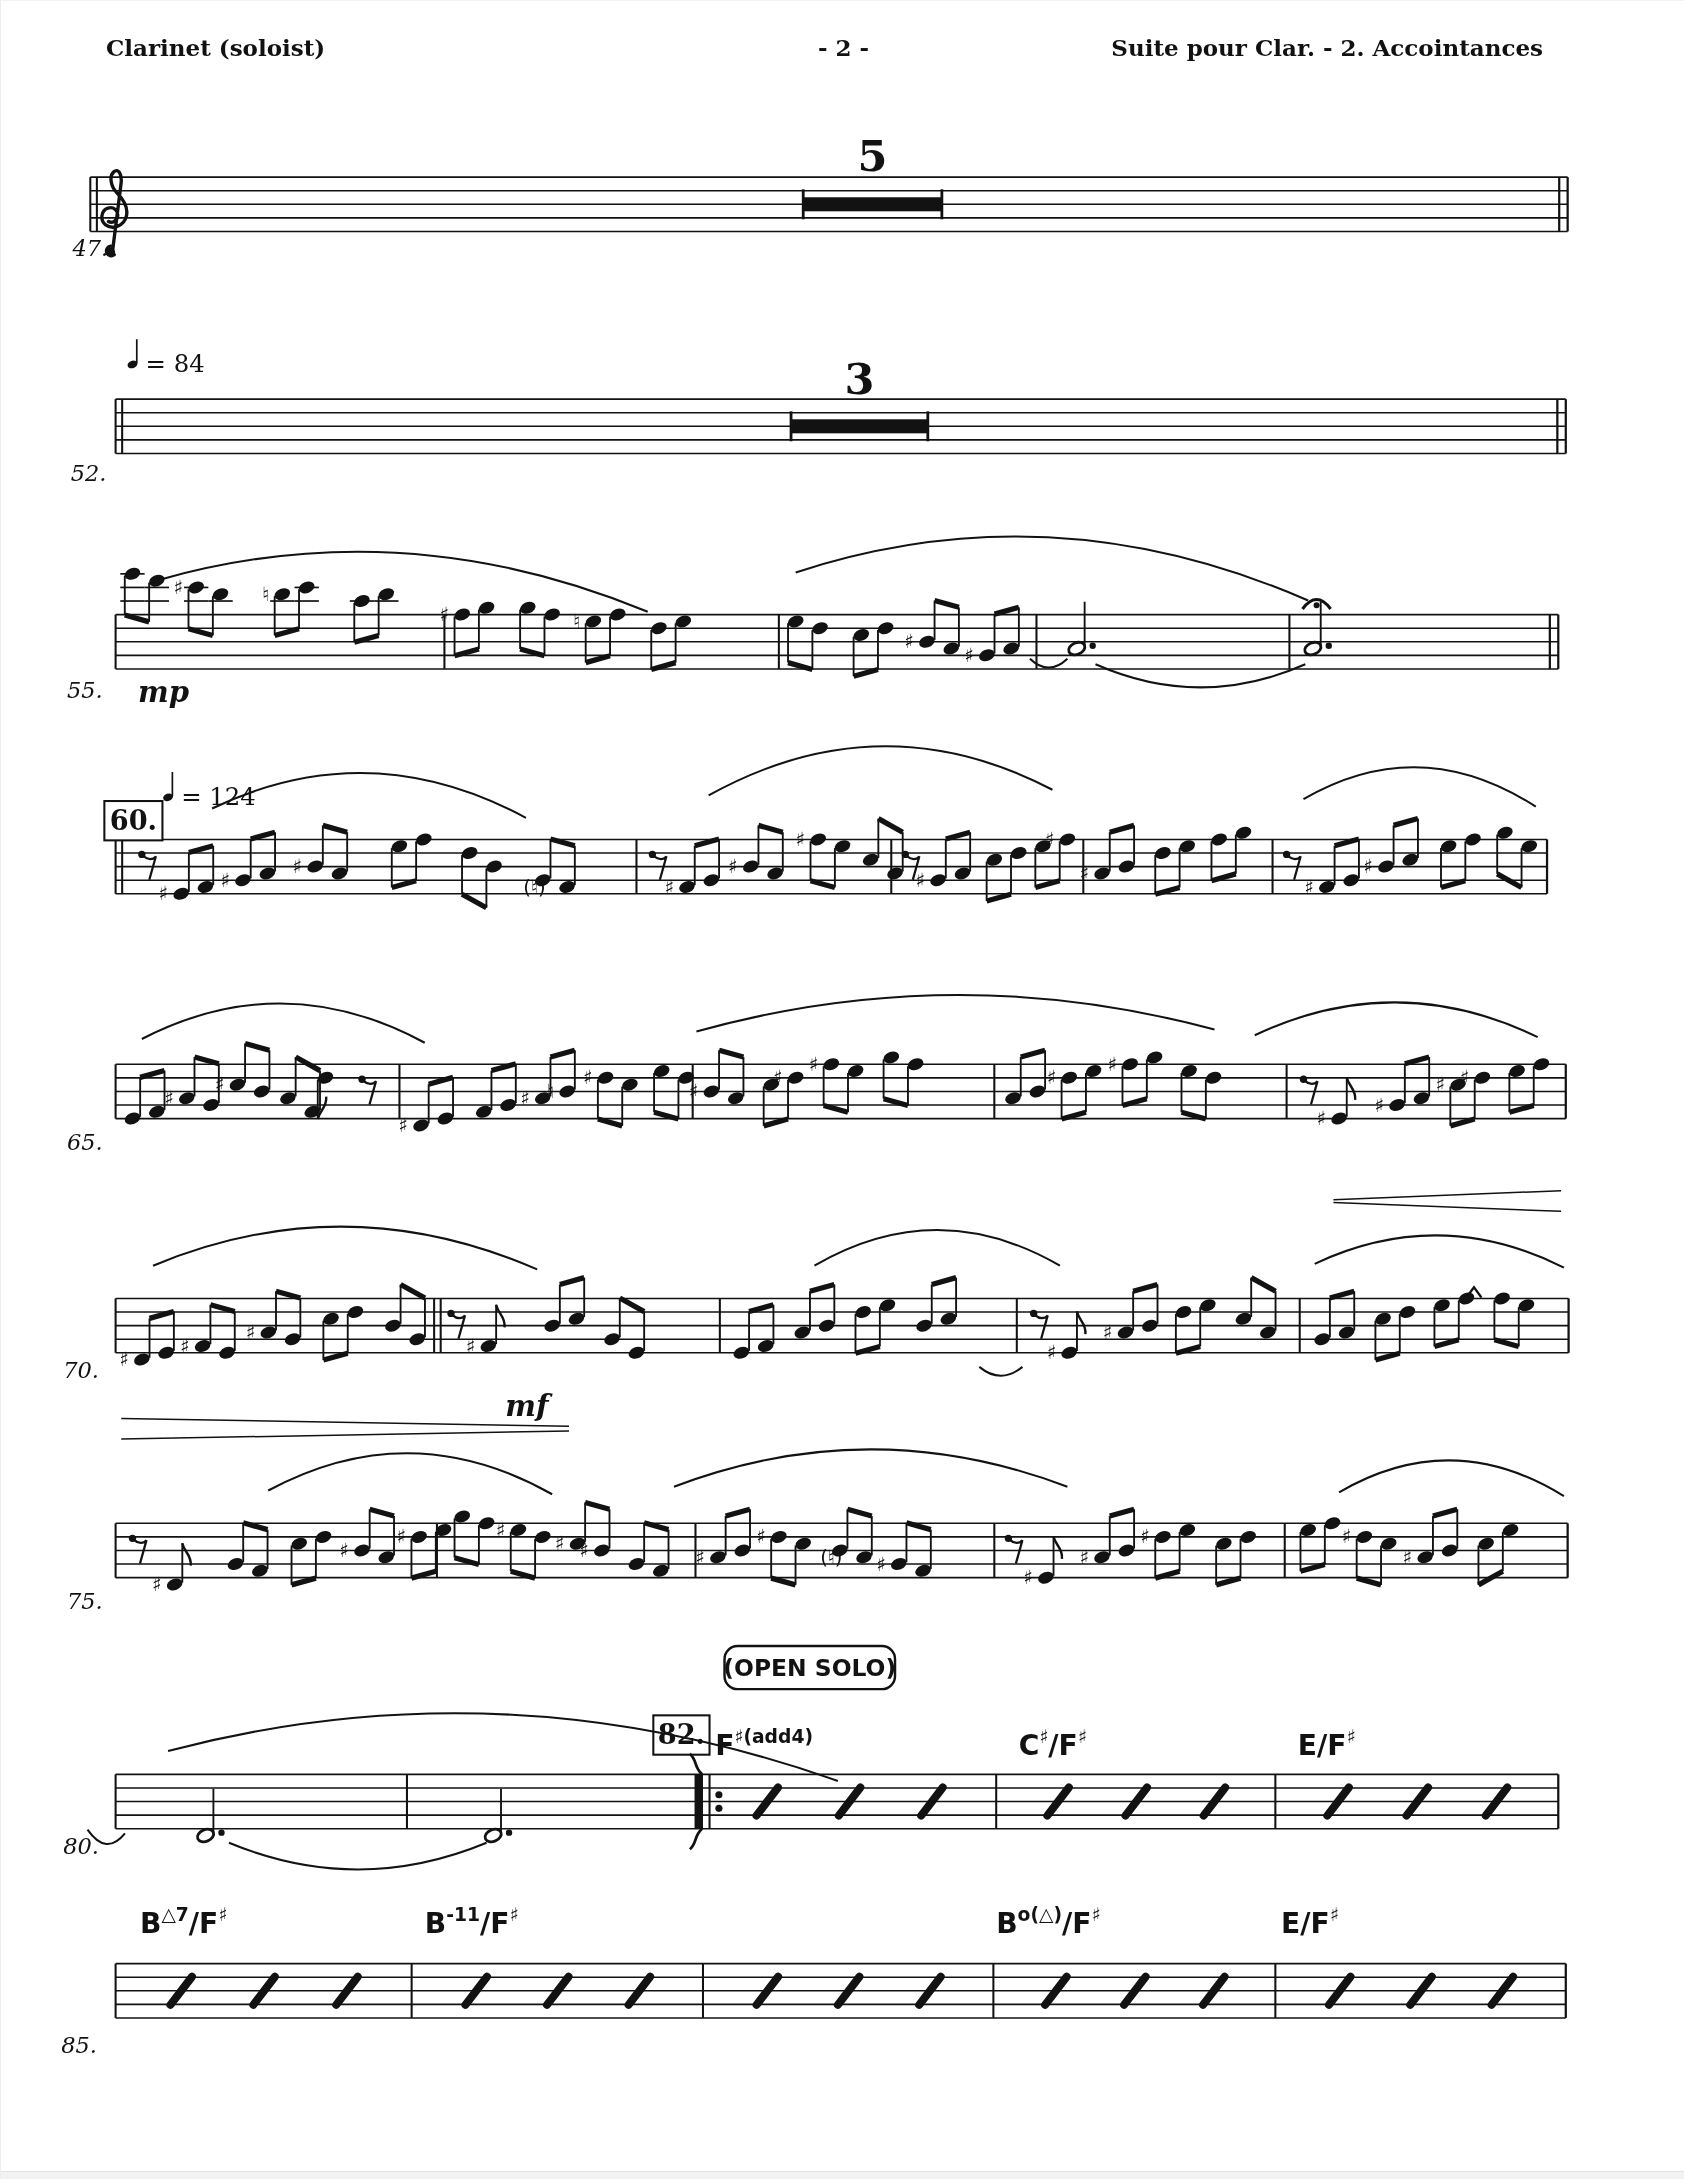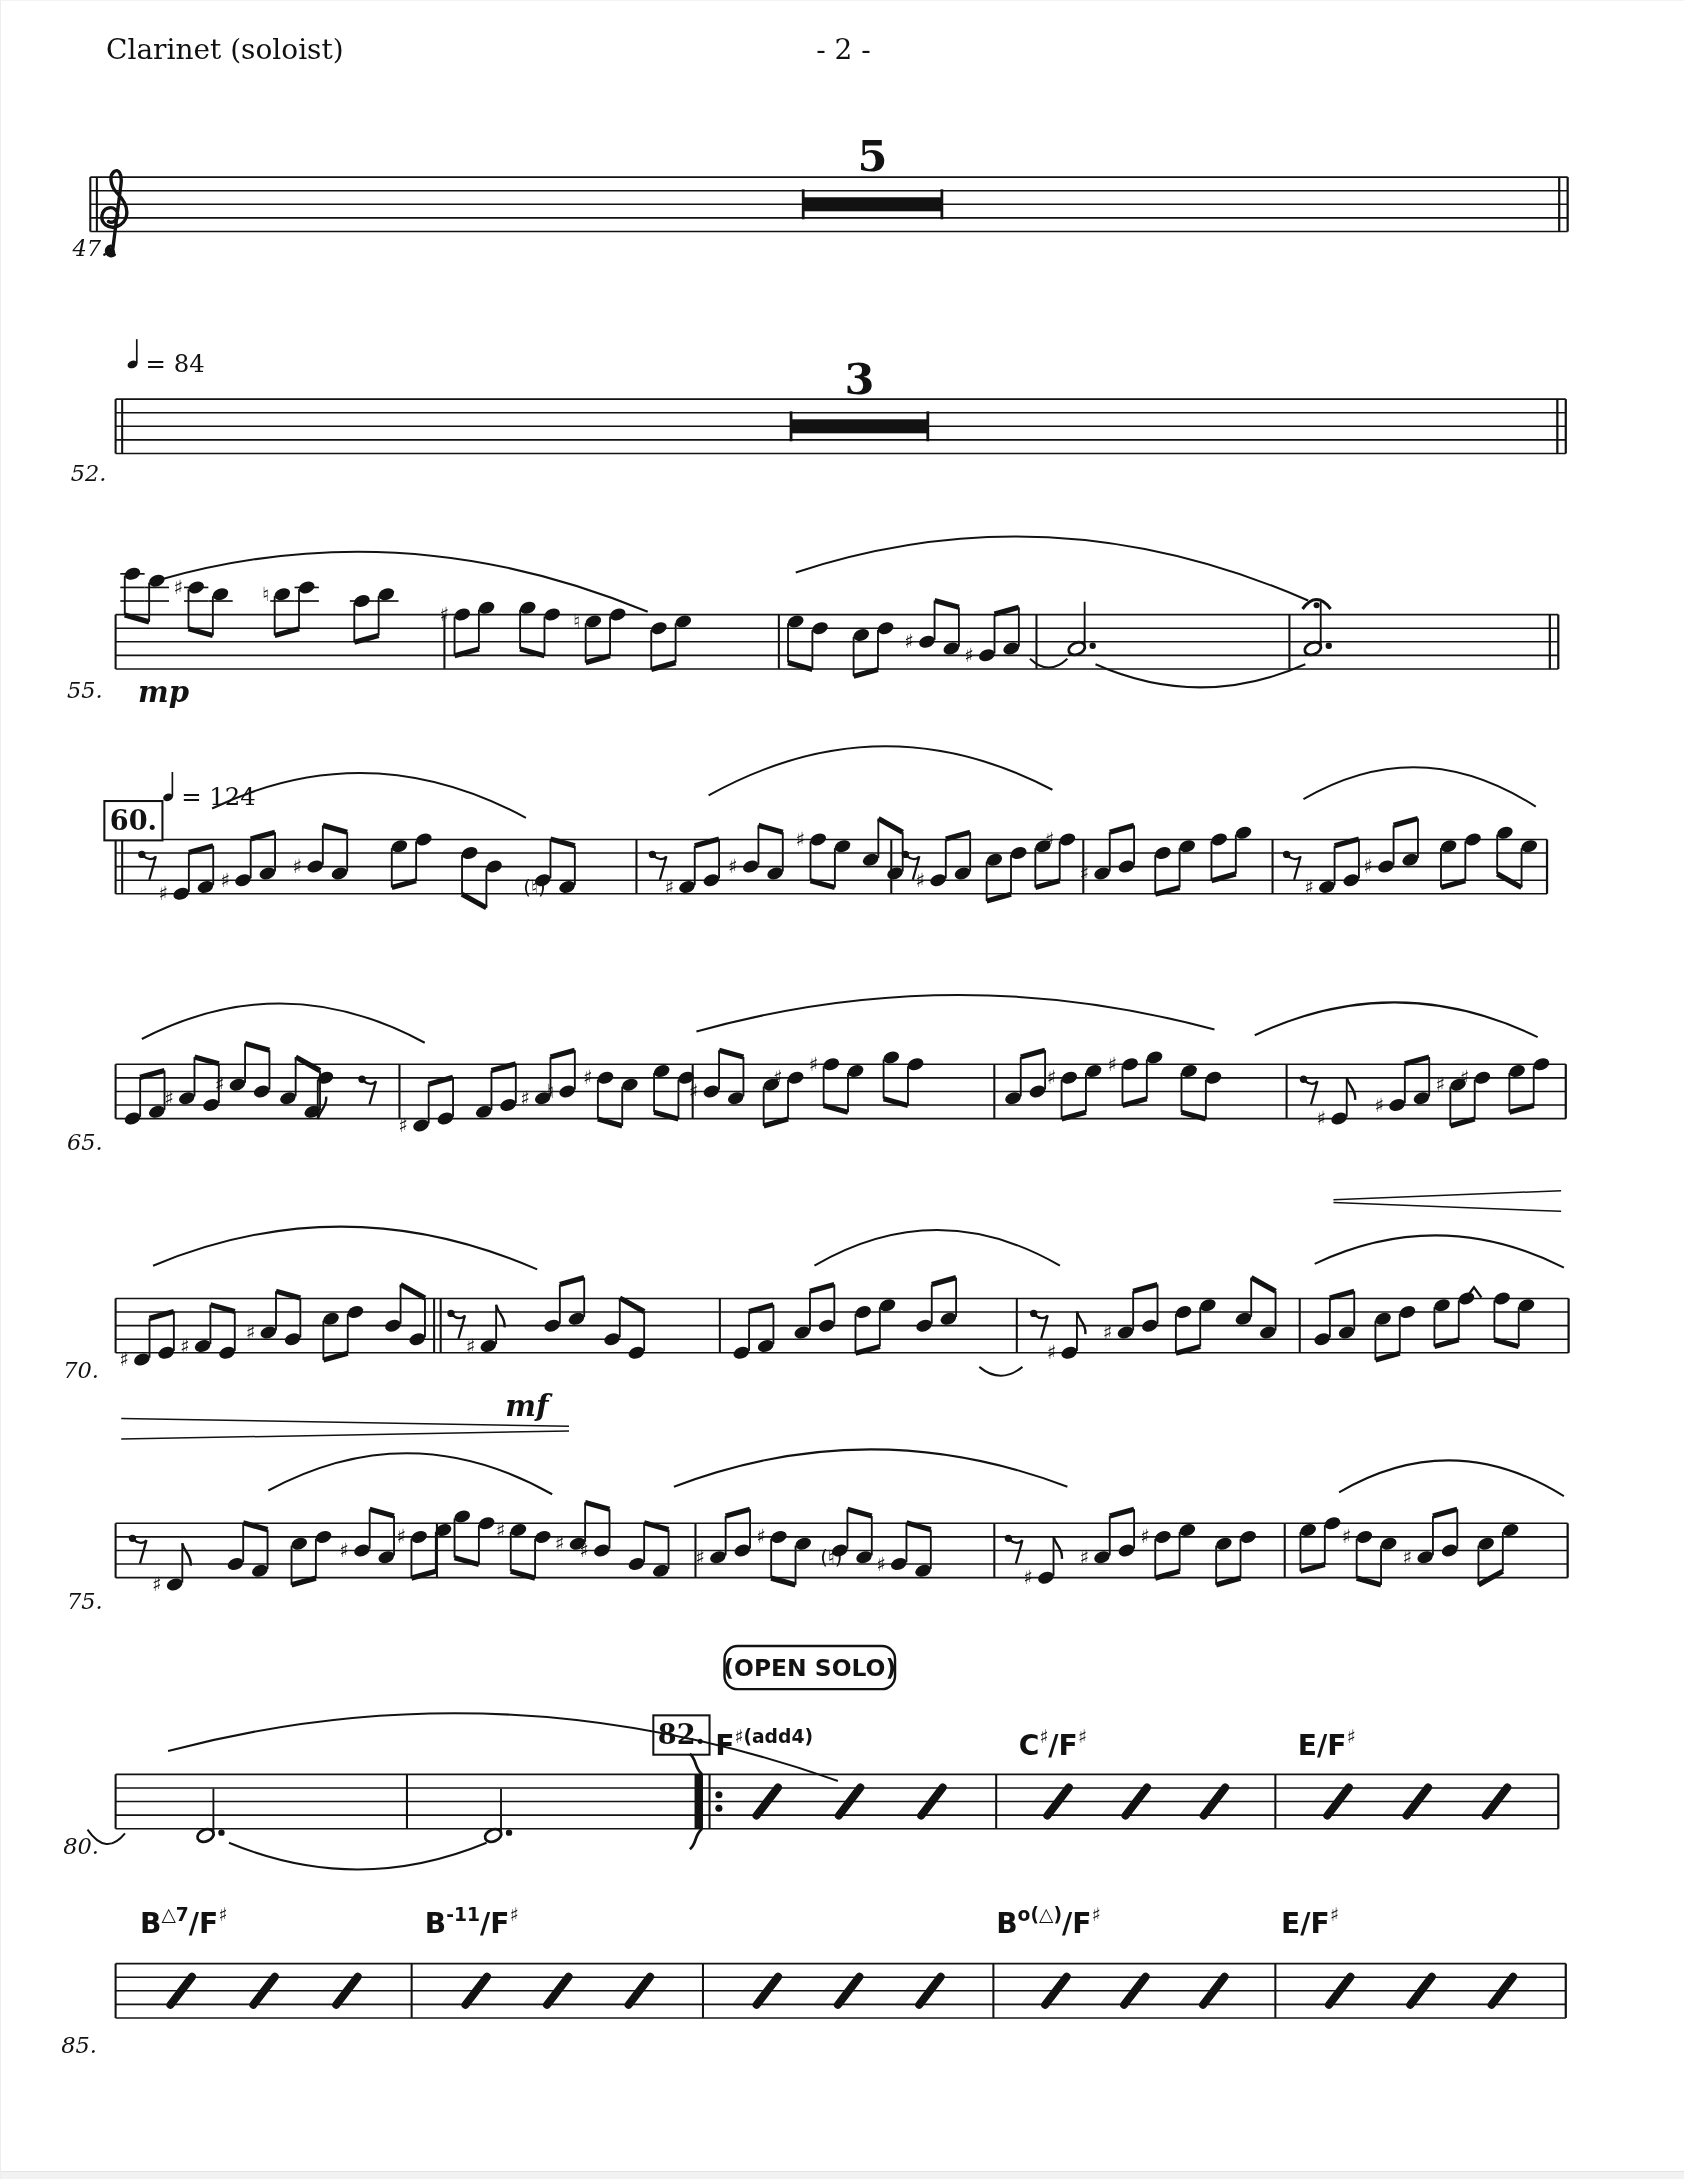--- a/index.html
+++ b/index.html
@@ -15,34 +15,35 @@
     font-family:"DejaVu Serif", serif;
     color:#111;
   }
   #page-bottom-edge{
     position:absolute;left:0;bottom:0;width:100%;height:6.6px;
     background:#f2f2f2;border-top:0.9px solid #e3e3e3;
   }
   .hdr{
     position:absolute;top:34px;
     font-family:"DejaVu Serif", serif;
-    font-weight:normal;font-size:28px;line-height:1.1;
+    font-weight:bold;font-size:23px;line-height:1.1;
     white-space:nowrap;
   }
   #hdr-part{left:105px;}
   #hdr-page{left:0;width:1685px;text-align:center;}
   #hdr-title{right:141px;}
   #score{position:absolute;left:0;top:0;}
 </style>
 </head>
 <body>
 
 <div id="page">
   <div class="hdr" id="hdr-part">Clarinet (soloist)</div>
   <div class="hdr" id="hdr-page">- 2 -</div>
+  <div class="hdr" id="hdr-title">Suite pour Clar. - 2. Accointances</div>
   <svg id="score" width="1685" height="2179" viewBox="0 0 1798 2326">
       <g>
         <line x1="95" y1="188" x2="1672" y2="188" stroke="#121212" stroke-width="1.7" stroke-linecap="butt"></line>
         <line x1="95" y1="202.5" x2="1672" y2="202.5" stroke="#121212" stroke-width="1.7" stroke-linecap="butt"></line>
         <line x1="95" y1="217" x2="1672" y2="217" stroke="#121212" stroke-width="1.7" stroke-linecap="butt"></line>
         <line x1="95" y1="231.5" x2="1672" y2="231.5" stroke="#121212" stroke-width="1.7" stroke-linecap="butt"></line>
         <line x1="95" y1="246" x2="1672" y2="246" stroke="#121212" stroke-width="1.7" stroke-linecap="butt"></line>
         <line x1="95" y1="188" x2="95" y2="246" stroke="#121212" stroke-width="2.2" stroke-linecap="butt"></line>
         <line x1="102" y1="188" x2="102" y2="246" stroke="#121212" stroke-width="2.2" stroke-linecap="butt"></line>
         <line x1="1663" y1="188" x2="1663" y2="246" stroke="#121212" stroke-width="2.4" stroke-linecap="butt"></line>

